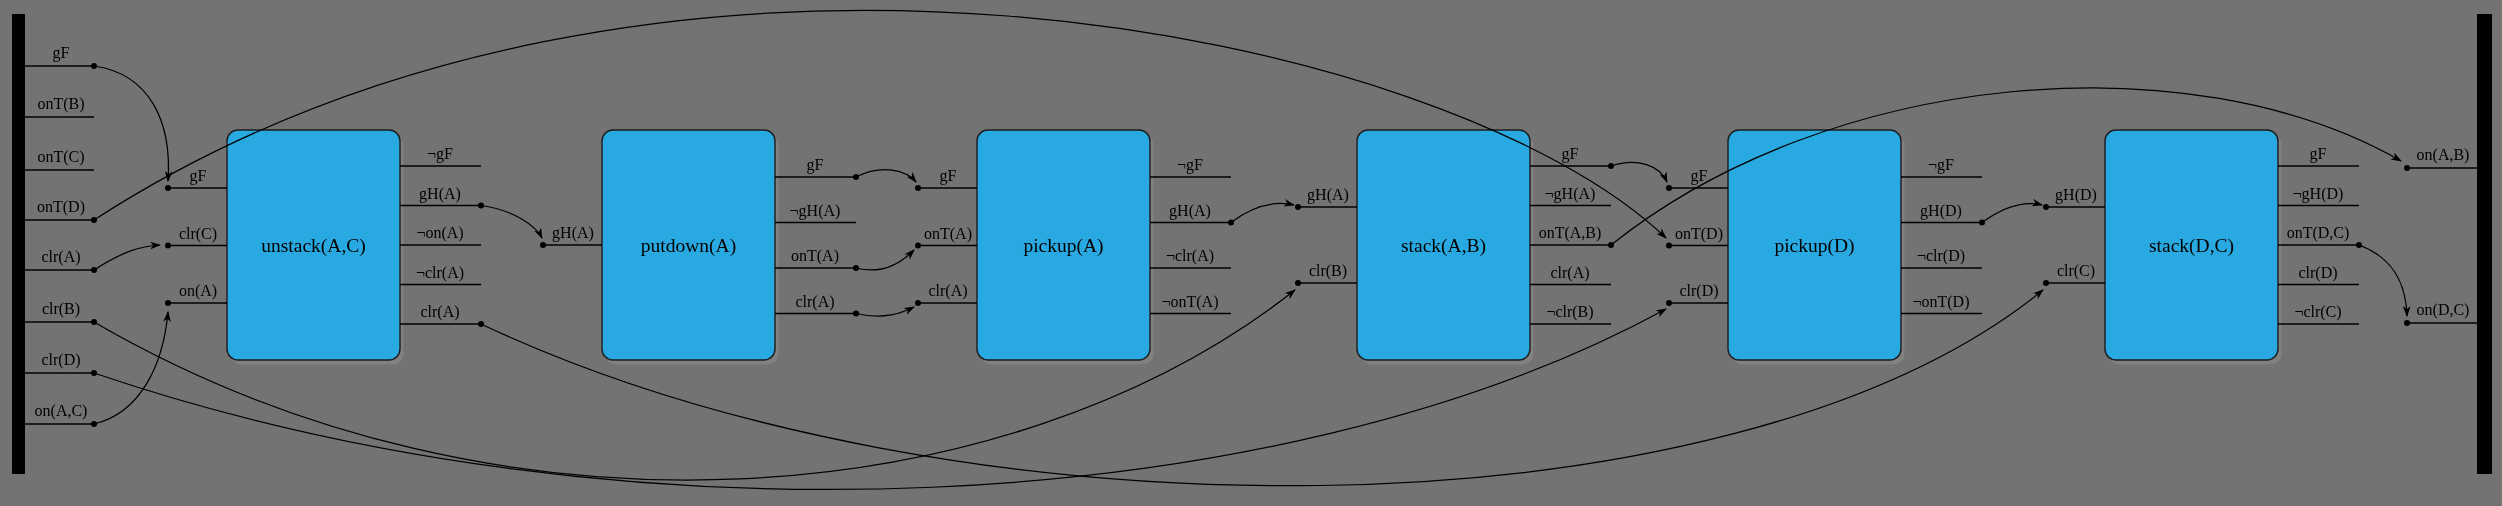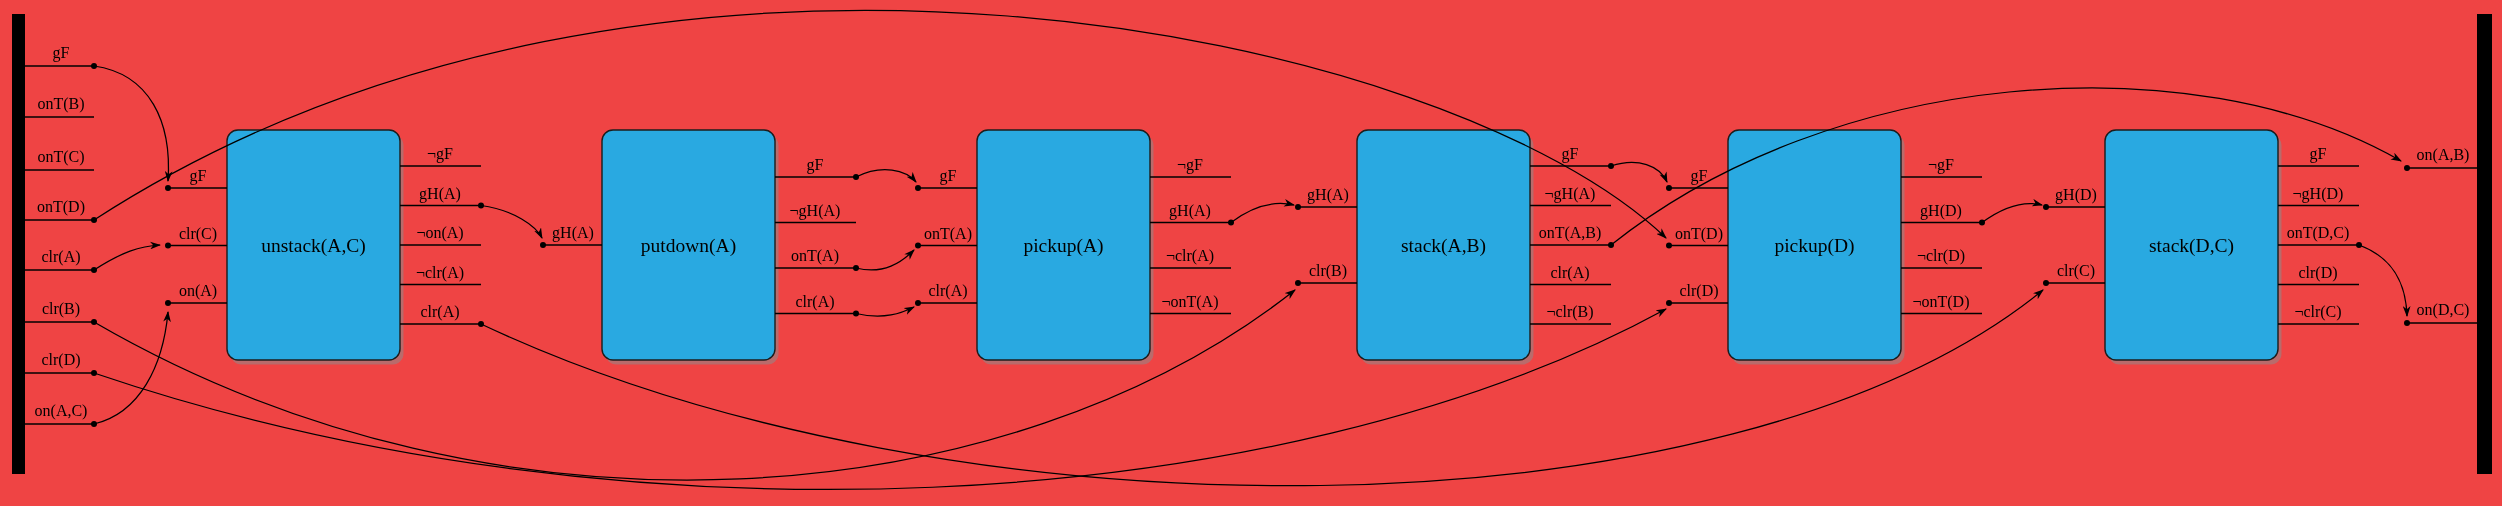--- a/index.html
+++ b/index.html
@@ -1,17 +1,17 @@
 <!DOCTYPE html>
 <html><head>
 <meta charset="utf-8">
 <style>
   html,body{margin:0;padding:0;background:#ffffff;}
   body{font-family:"Liberation Serif","DejaVu Serif",serif;}
-  #stage{width:2502px;height:506px;position:relative;background:#ef4444;overflow:hidden;}
+  #stage{width:2502px;height:506px;position:relative;background:#737373;overflow:hidden;}
   svg{display:block;}
   svg text{font-family:"Liberation Serif","DejaVu Serif",serif;fill:#000;}
   .fact-label,.port-label{font-size:16px;}
   .box-label{font-size:19.5px;}
 </style>
 </head>
 <body>
 
 <div id="stage">
     <svg viewBox="0 0 2502 506" width="2502" height="506">

